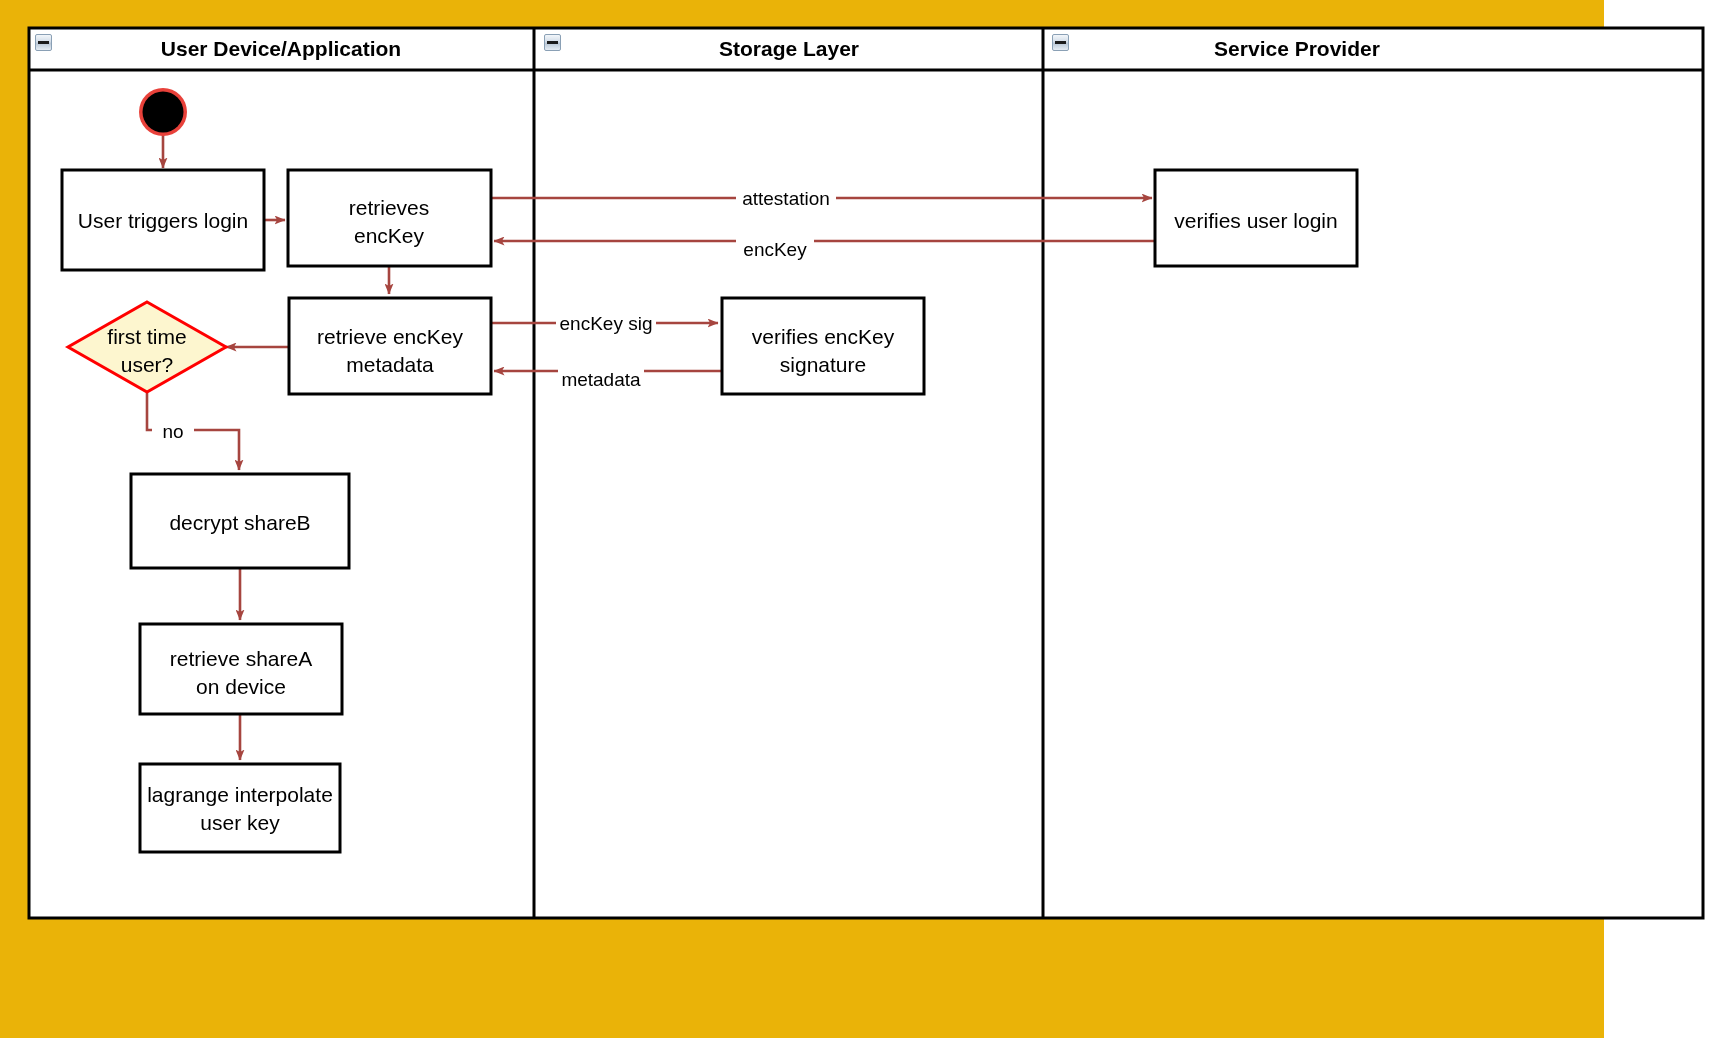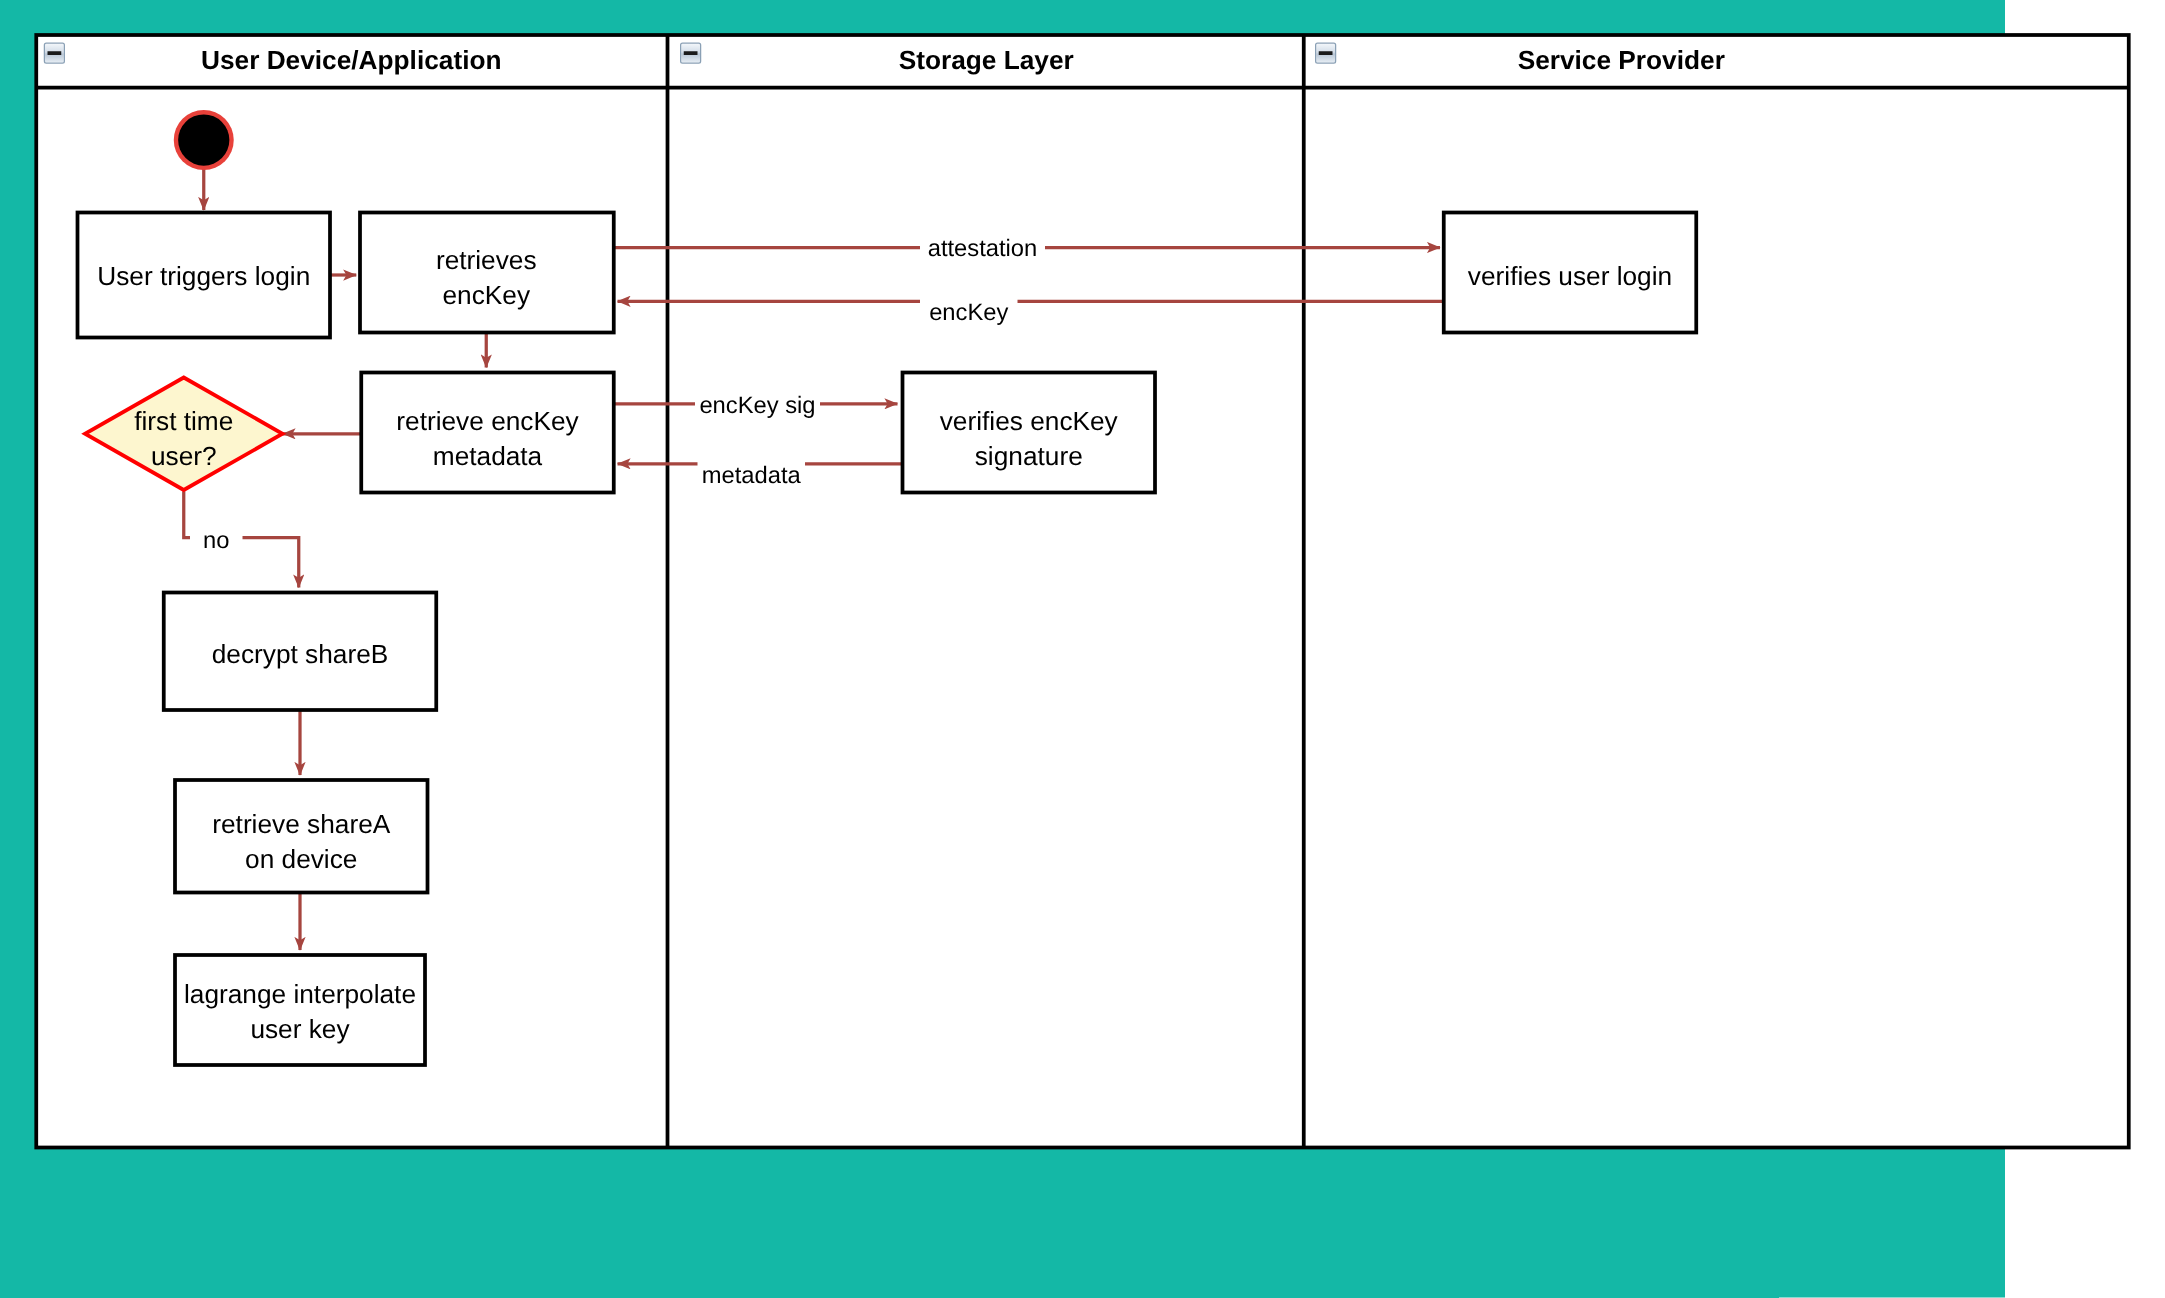--- a/index.html
+++ b/index.html
@@ -10,21 +10,21 @@
   body {
     width: 1732px;
     height: 1038px;
     font-family: "Liberation Sans", sans-serif;
     overflow: hidden;
   }
   #stage {
     position: relative;
     width: 1604px;
     height: 1038px;
-    background: #14b8a6;
+    background: #eab308;
   }
   svg#diagram {
     position: absolute;
     left: 0;
     top: 0;
     width: 1732px;
     height: 1038px;
     shape-rendering: geometricPrecision;
   }
   .lane-frame {

